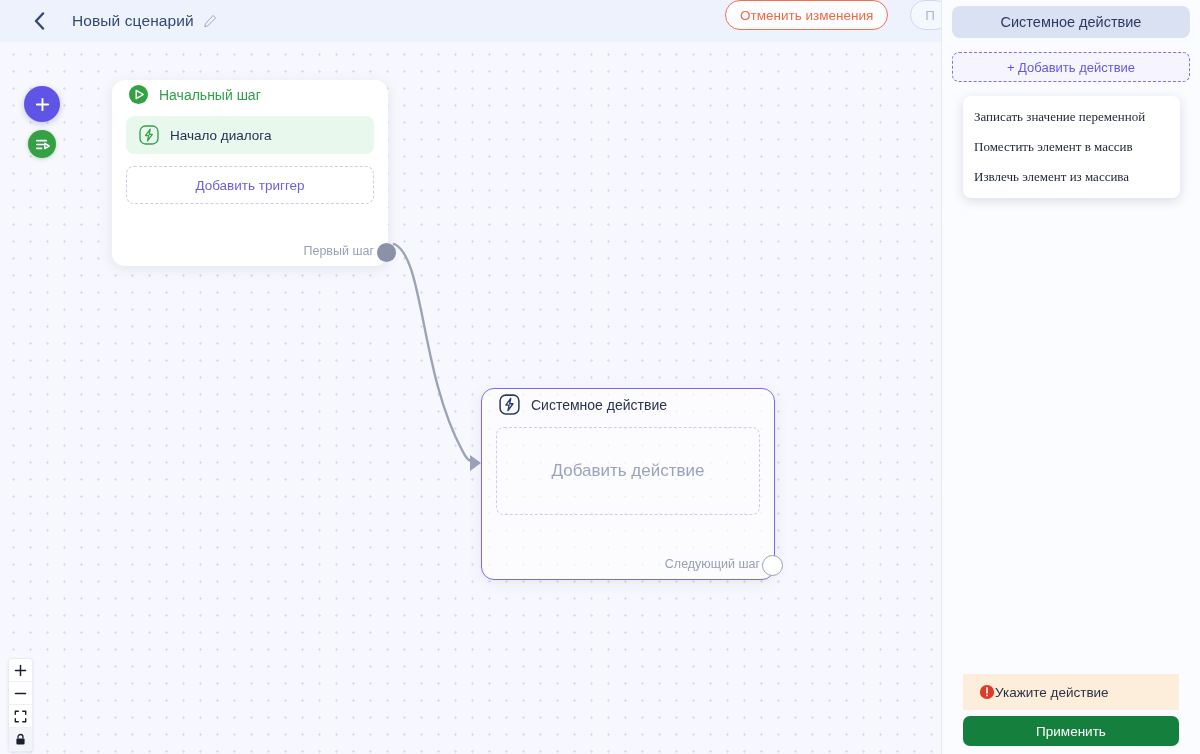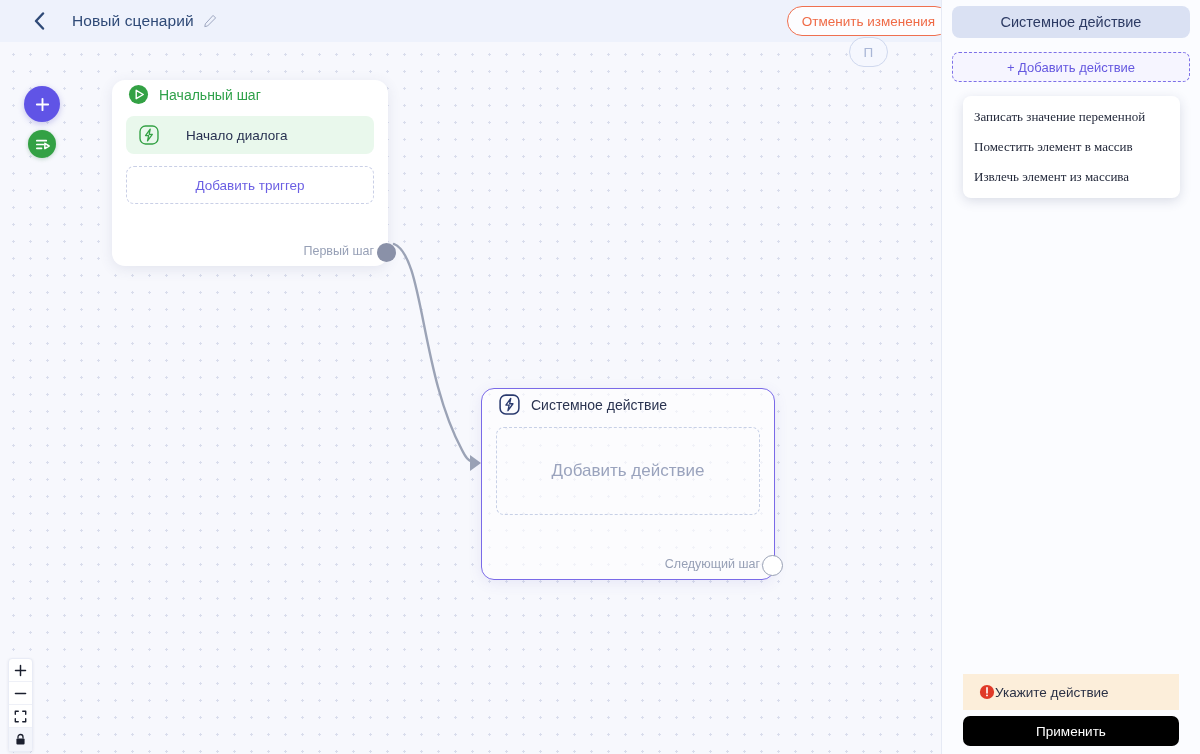--- a/index.html
+++ b/index.html
@@ -22,22 +22,22 @@
     width: 30px; height: 30px; margin-left: 24px;
     display: flex; align-items: center; justify-content: center;
     cursor: pointer;
   }
   .page-title {
     margin-left: 18px;
     font-size: 15.5px; color: #2f4a77; letter-spacing: .1px;
   }
   .edit-pencil { margin-left: 9px; display: flex; align-items: center; cursor: pointer; }
   .header-actions {
-    position: absolute; right: 250px; top: 6px;
-    display: flex; align-items: center; gap: 1px; flex-direction: column;
+    position: absolute; right: 250px; top: 0;
+    display: flex; align-items: center; gap: 22px;
   }
   .btn-outline-danger {
     height: 30px; padding: 0 14px; border-radius: 16px;
     border: 1.4px solid #ef7050; background: #fdfdff;
     color: #ef6a46; font-size: 13.5px; cursor: pointer;
     display: flex; align-items: center; white-space: nowrap;
   }
   .btn-outline-muted {
     height: 30px; padding: 0 14px; border-radius: 16px;
     border: 1.4px solid #cfd8ee; background: #f5f7fe;
@@ -105,21 +105,21 @@
   .node-head {
     display: flex; align-items: center; gap: 10px;
     padding: 4px 16px 0 16px;
   }
   .node-title-green { font-size: 14px; color: #2fa14a; }
   .node-title-dark  { font-size: 14px; color: #2a3350; }
 
   .trigger-box {
     margin: 11px 14px 0 14px; height: 38px;
     background: #e9f8ec; border-radius: 8px;
-    display: flex; align-items: center; gap: 26px; padding: 0 12px;
+    display: flex; align-items: center; gap: 10px; padding: 0 12px;
     cursor: pointer;
   }
   .trigger-label { font-size: 13.5px; color: #273050; }
 
   .dashed-add-trigger {
     margin: 12px 14px 0 14px; height: 38px;
     border: 1.3px dashed #c9cfe6; border-radius: 8px;
     display: flex; align-items: center; justify-content: center;
     color: #6b5fe3; font-size: 13.5px; cursor: pointer;
   }
@@ -180,21 +180,21 @@
 
   .warn-box {
     position: absolute; left: 21px; right: 21px; bottom: 44px;
     height: 36px; background: #fceeda;
     display: flex; align-items: center; padding: 0 16px;
   }
   .warn-text { font-size: 13.5px; color: #2b3145; }
   .apply-btn {
     position: absolute; left: 21px; right: 21px; bottom: 8px;
     height: 30px; border-radius: 7px; border: none;
-    background: #000000; color: #ffffff; font-size: 13.5px;
+    background: #15803d; color: #ffffff; font-size: 13.5px;
     font-family: inherit; cursor: pointer;
     display: flex; align-items: center; justify-content: center;
   }
 </style>
 </head>
 <body>
 
 <div id="app">
 
   <div class="header">

